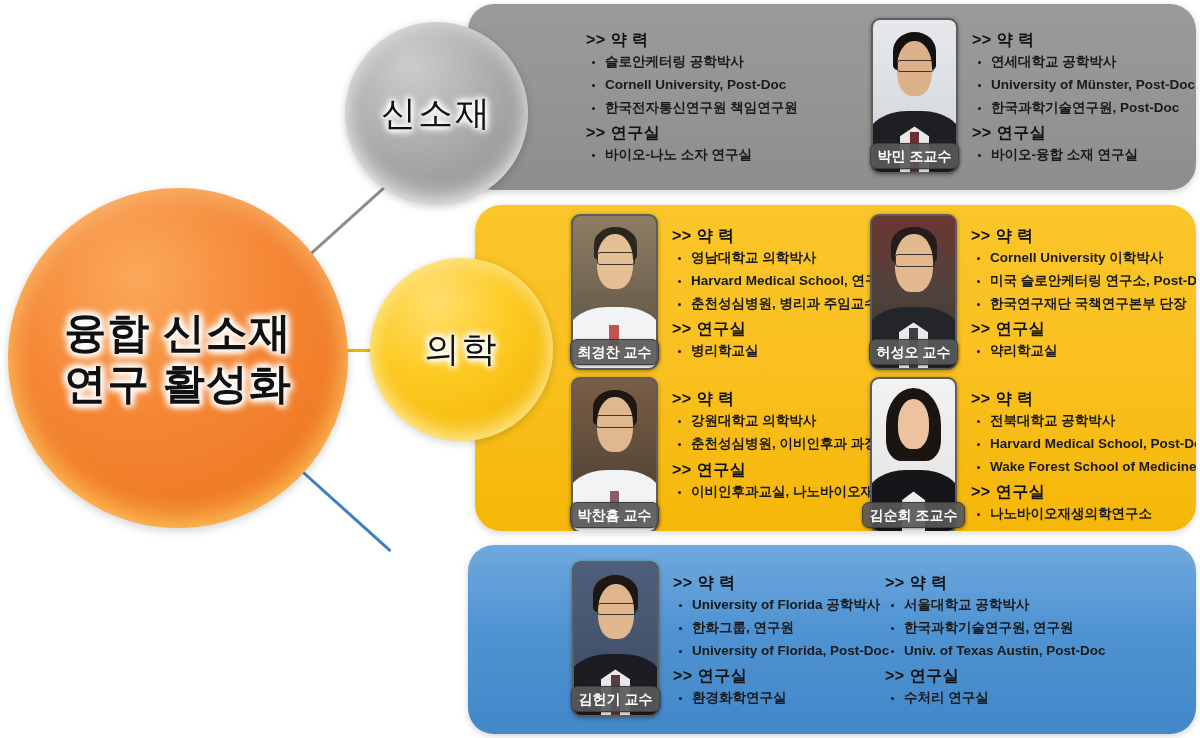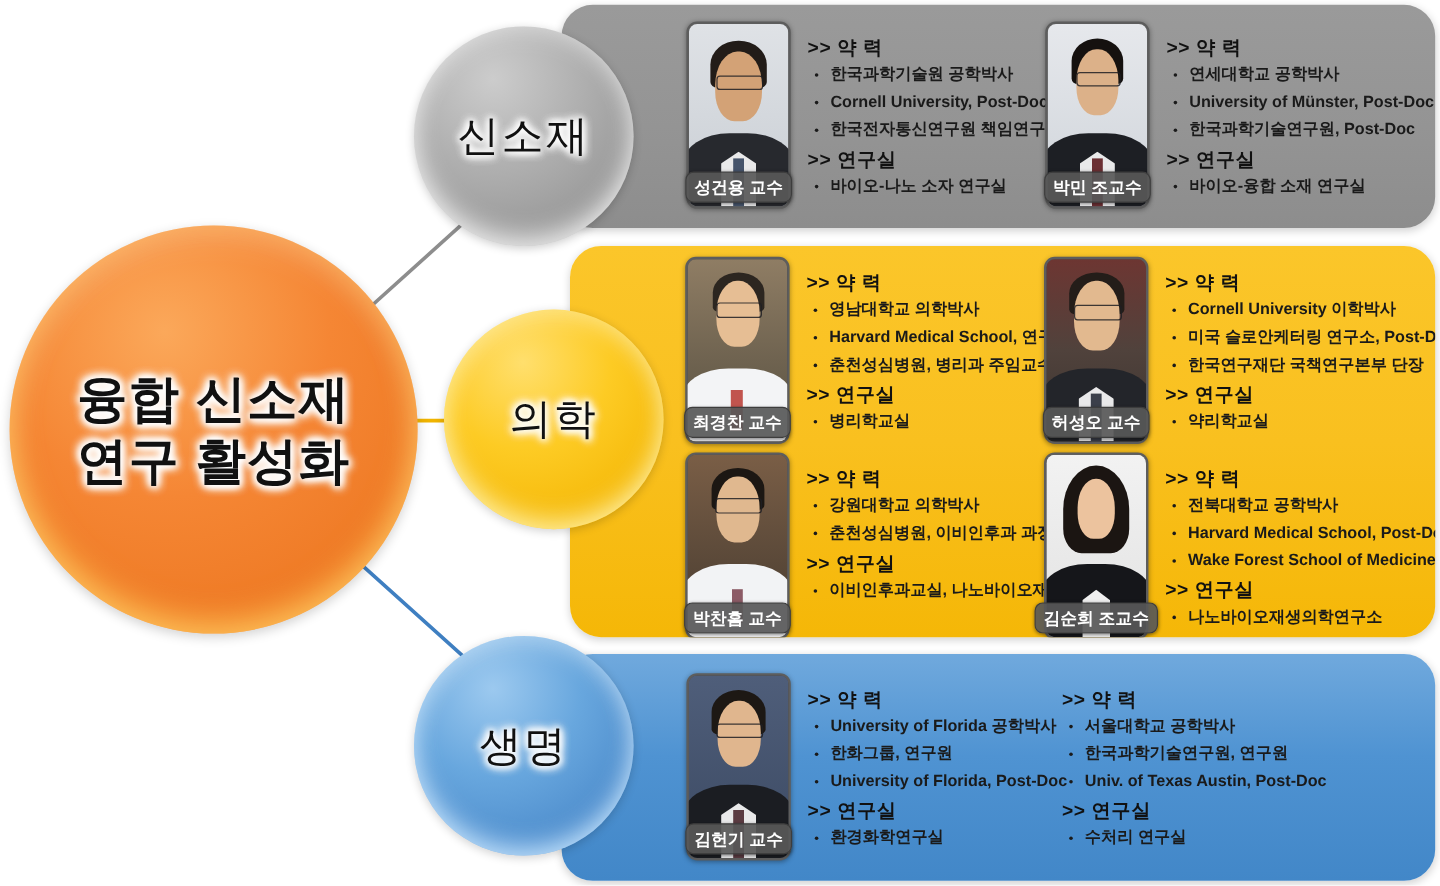--- a/index.html
+++ b/index.html
@@ -135,36 +135,24 @@
 
 <div id="stage">
 
   <div class="connector conn-gray" style="left:300px;top:262px;width:122px;transform:rotate(-42deg);"></div>
   <div class="connector conn-yellow" style="left:330px;top:349px;width:60px;"></div>
   <div class="connector conn-blue" style="left:300px;top:468px;width:122px;transform:rotate(42deg);"></div>
 
   <div class="panel" id="panel-gray">
 
     <div class="person" style="left:104px;top:14px;">
-      <div class="photo-wrap">
-        <div class="photo">
-          <div class="bg" style="background:linear-gradient(180deg,#dfe2e6 0%,#c9ced4 100%);"></div>
-          <div class="hair" style="left:22%;top:9%;width:56%;height:26%;background:#221c18;"></div>
-          <div class="head" style="left:27%;top:15%;width:46%;height:38%;background:#d3a276;"></div>
-          <div class="glasses" style="left:28%;top:28%;width:44%;"></div>
-          <div class="body" style="background:#27292e;"></div>
-          <div class="shirt"></div>
-          <div class="tie" style="background:#46546b;"></div>
-        </div>
-        <div class="name-tag">성건용 교수</div>
-      </div>
-      <div class="info">
-        <div class="sec-head">&gt;&gt; 약 력</div>
-        <ul class="bullets">
-          <li>한국과학기술원 공학박사</li>
+      <div class="info">
+        <div class="sec-head">&gt;&gt; 약 력</div>
+        <ul class="bullets">
+          <li>슬로안케터링 공학박사</li>
           <li>Cornell University, Post-Doc</li>
           <li>한국전자통신연구원 책임연구원</li>
         </ul>
         <div class="sec-head second">&gt;&gt; 연구실</div>
         <ul class="bullets">
           <li>바이오-나노 소자 연구실</li>
         </ul>
       </div>
     </div>
 
@@ -346,22 +334,19 @@
       </div>
     </div>
   </div>
 
   <div class="cat" id="cat-gray">
     <span class="cat-text">신소재</span>
   </div>
   <div class="cat" id="cat-yellow">
     <span class="cat-text">의학</span>
   </div>
-  <div class="cat" id="cat-blue">
-    <span class="cat-text">생명</span>
-  </div>
 
   <div id="hub">
     <div class="hub-text">융합 신소재
 연구 활성화</div>
   </div>
 
 </div>
 
 </body></html>

